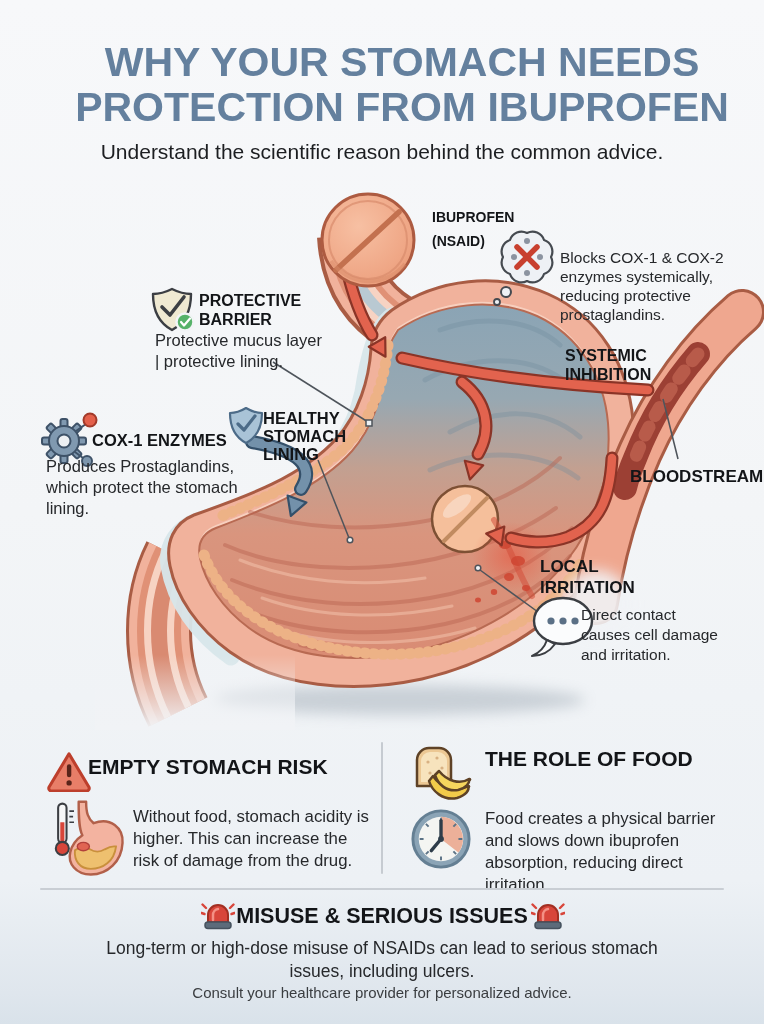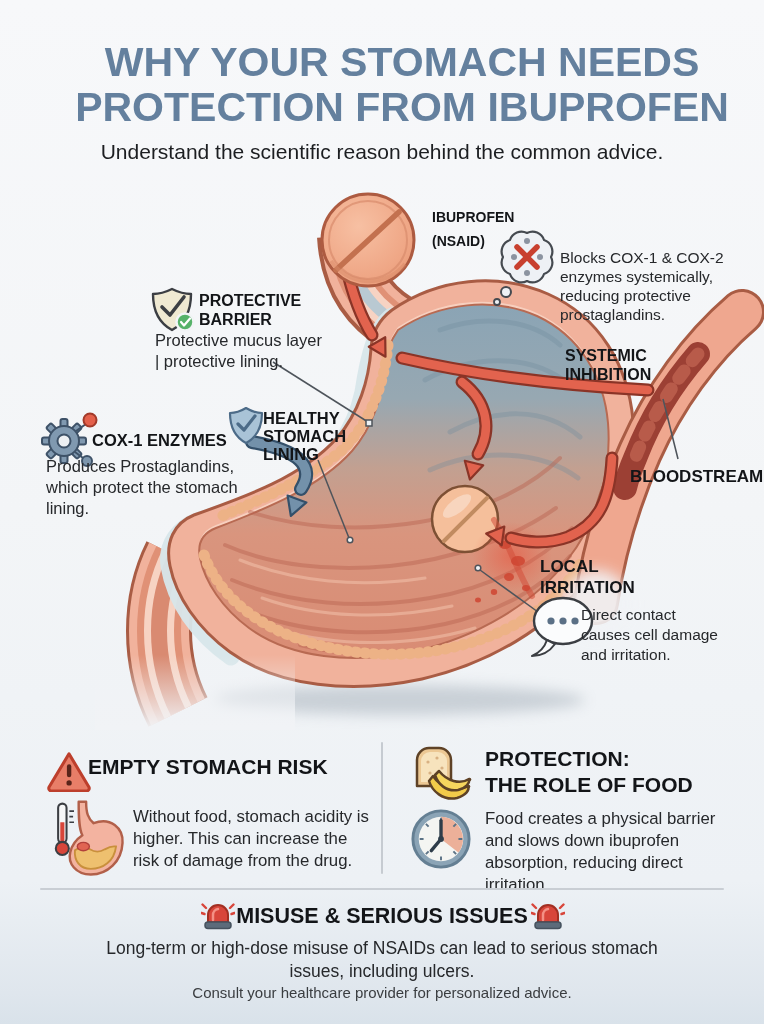--- a/index.html
+++ b/index.html
@@ -330,21 +330,20 @@
           <circle cx="21" cy="33" r="1.6"></circle>
           <circle cx="29" cy="37" r="1.6"></circle>
         </g>
       <path d="M 24 36 C 32 48, 48 53, 59 46 C 61 50, 57 55, 48 58 C 34 61, 23 51, 20 41 Z" fill="#f2cb4a" stroke="#5e4226" stroke-width="2.5" stroke-linejoin="round"></path>
       <path d="M 30 31 C 38 41, 51 45, 60 39 C 61 43, 57 48, 49 50 C 37 52, 29 44, 26 35 Z" fill="#f6d55e" stroke="#5e4226" stroke-width="2.5" stroke-linejoin="round"></path>
       <circle cx="59.5" cy="46.5" r="1.8" fill="#5e4226"></circle>
         <circle cx="60.5" cy="39.5" r="1.8" fill="#5e4226"></circle>
     </svg>
   </div>
   <div class="abs lbl food-title">
-    <div>PROTECTION:</div>
     <div>THE ROLE OF FOOD</div>
   </div>
 
   <div class="icon-box" style="left:410px;top:808px;">
     <svg width="62" height="62" viewBox="0 0 64 64">
       <circle cx="32" cy="32" r="29" fill="#8ba4b6" stroke="#647f93" stroke-width="3"></circle>
       <circle cx="32" cy="32" r="23" fill="#f4f5f2"></circle>
       <path d="M 32 32 L 32 9 A 23 23 0 0 1 50 46 Z" fill="#eba88f" opacity="0.9"></path>
       <g stroke="#5c7386" stroke-width="2">
         <path d="M 32 10 V 14 M 32 50 V 54 M 10 32 H 14 M 50 32 H 54 M 16.4 16.4 L 19.2 19.2 M 44.8 44.8 L 47.6 47.6 M 47.6 16.4 L 44.8 19.2 M 19.2 44.8 L 16.4 47.6"></path>

